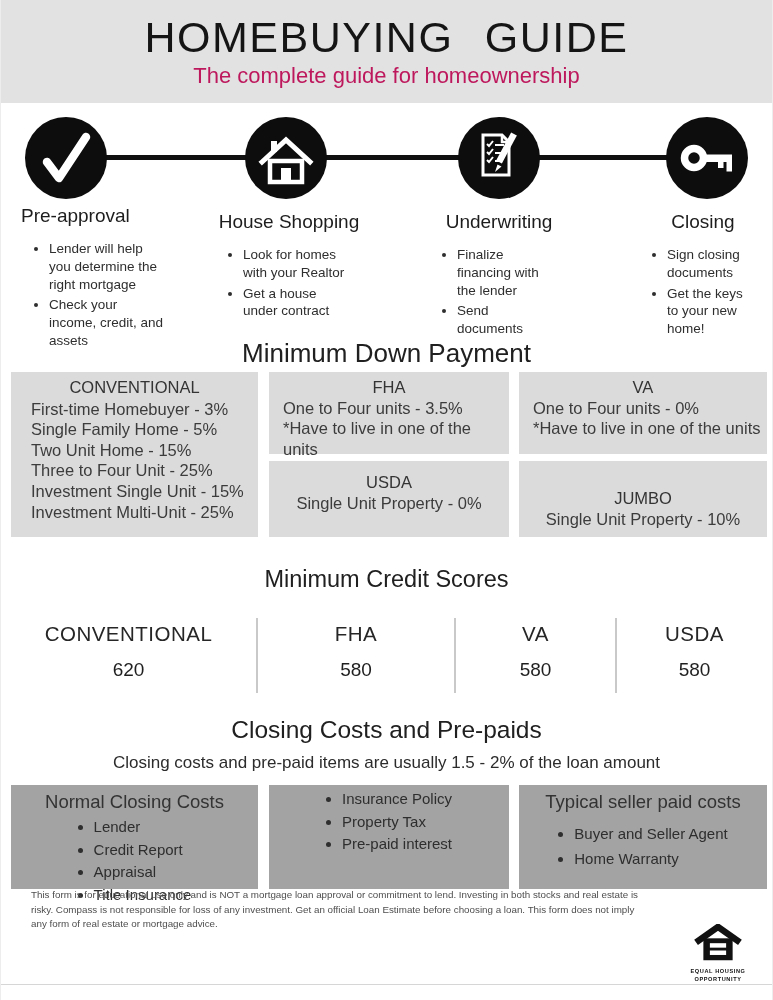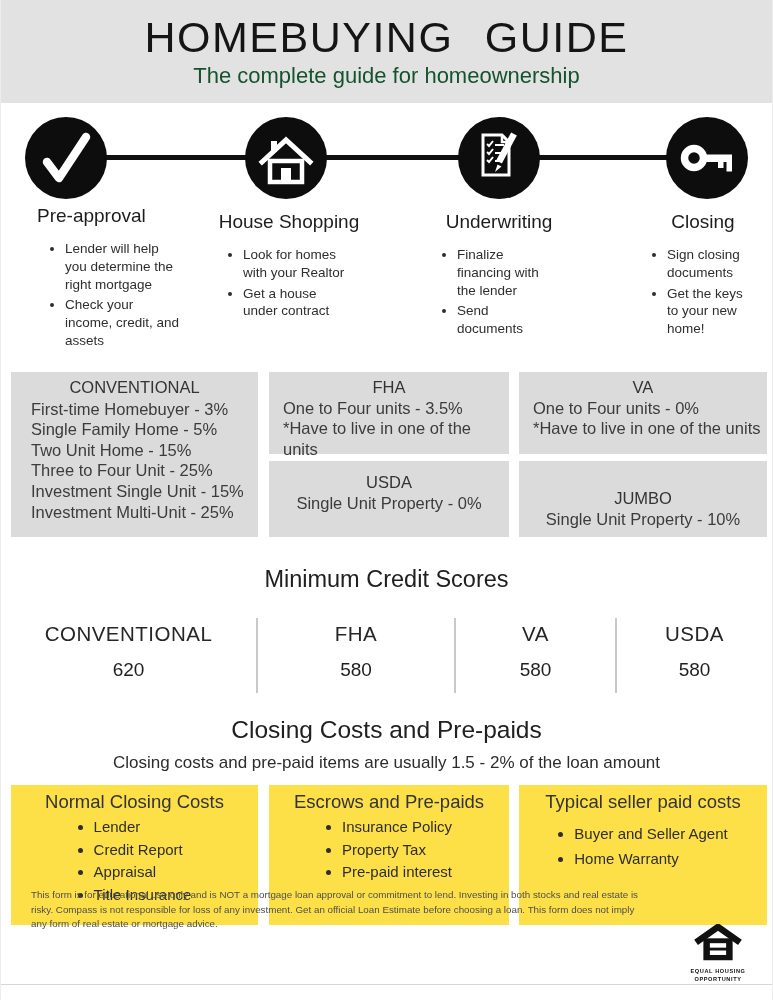--- a/index.html
+++ b/index.html
@@ -12,29 +12,29 @@
   }
   
   .header {
     position: absolute; top: 0; left: 0; right: 0; height: 103px;
     background: #e2e2e2; text-align: center;
   }
   .title {
     padding-top: 13px; font-size: 43px; font-weight: 400; color: #151515;
     letter-spacing: 1.5px; word-spacing: 18px;
   }
-  .subtitle { font-size: 22px; color: #14532d; margin-top: 1px; font-weight: 400; }
+  .subtitle { font-size: 22px; color: #be185d; margin-top: 1px; font-weight: 400; }
 
   
   .tl-line { position: absolute; top: 155px; left: 65px; width: 641px; height: 5px; background: #101010; }
   .tl-circle { position: absolute; top: 117px; width: 82px; height: 82px; }
   .tl-c1 { left: 24px; } .tl-c2 { left: 244px; } .tl-c3 { left: 457px; } .tl-c4 { left: 665px; }
   .step { position: absolute; }
   .step-title { font-size: 19px; font-weight: 500; color: #1d1d1d; margin-bottom: 10px; }
-  .step-1 { left: 36px; top: 205px; width: 158px; }
+  .step-1 { left: 20px; top: 205px; width: 158px; }
   .step-1 .step-title { text-align: left; }
   .step-2 { left: 214px; top: 211px; width: 148px; }
   .step-3 { left: 428px; top: 211px; width: 140px; }
   .step-4 { left: 638px; top: 211px; width: 128px; }
   .step-2 .step-title, .step-3 .step-title, .step-4 .step-title { text-align: center; }
   .step-bullets { margin: 13px; padding-left: 15px; list-style: disc; }
   .step-bullets li { font-size: 13.5px; color: #2e2e2e; line-height: 1.32; margin-bottom: 3px; }
 
   
   .sec-heading { position: absolute; left: 0; right: 0; text-align: center; font-weight: 500; color: #202020; }
@@ -57,21 +57,21 @@
 
   
   .cs-row { position: absolute; top: 618px; left: 0; display: flex; }
   .cs-col { text-align: center; padding: 4px 0 12px; border-right: 2px solid #c9c9c9; }
   .cs-col:last-child { border-right: none; }
   .cs-col-0 { width: 257px; } .cs-col-1 { width: 198px; } .cs-col-2 { width: 161px; } .cs-col-3 { width: 155px; }
   .cs-label { font-size: 20.5px; color: #262626; letter-spacing: 0.5px; }
   .cs-score { font-size: 19px; color: #1f1f1f; margin-top: 13px; }
 
   
-  .ccbox { position: absolute; top: 785px; height: 140px; background: #fde047; }
+  .ccbox { position: absolute; top: 785px; height: 104px; background: #a3a3a3; }
   .ccbox-1 { left: 10px; width: 247px; }
   .ccbox-2 { left: 268px; width: 240px; }
   .ccbox-3 { left: 518px; width: 248px; }
   .ccbox-title { text-align: center; font-size: 18.5px; color: #333333; padding-top: 6px; font-weight: 400; }
   .cc-list { width: fit-content; margin: 5px auto 0; padding-left: 16px; list-style: disc; }
   .cc-list li { font-size: 15px; color: #2e2e2e; margin-bottom: 5.5px; }
   .ccbox-3 .cc-list { margin-top: 12px; }
   .ccbox-3 .cc-list li { margin-bottom: 8px; }
 
   
@@ -162,20 +162,21 @@
     </ul>
   </div>
   <div class="step step-4">
     <div class="step-title">Closing</div>
     <ul class="step-bullets">
       <li>Sign closing documents</li>
       <li>Get the keys to your new home!</li>
     </ul>
   </div>
 
+  <div class="sec-heading dp-heading">Minimum Down Payment</div>
 
   <div class="gbox box-conv">
     <div class="gbox-title">CONVENTIONAL</div>
     <div class="gbox-lines">
       <div>First-time Homebuyer - 3%</div>
       <div>Single Family Home - 5%</div>
       <div>Two Unit Home - 15%</div>
       <div>Three to Four Unit - 25%</div>
       <div>Investment Single Unit - 15%</div>
       <div>Investment Multi-Unit - 25%</div>
@@ -239,21 +240,20 @@
     <div class="ccbox-title">Normal Closing Costs</div>
     <ul class="cc-list">
       <li>Lender</li>
       <li>Credit Report</li>
       <li>Appraisal</li>
       <li>Title Insurance</li>
     </ul>
   </div>
 
   <div class="ccbox ccbox-2">
-    <div class="ccbox-title">Escrows and Pre-paids</div>
     <ul class="cc-list">
       <li>Insurance Policy</li>
       <li>Property Tax</li>
       <li>Pre-paid interest</li>
     </ul>
   </div>
 
   <div class="ccbox ccbox-3">
     <div class="ccbox-title">Typical seller paid costs</div>
     <ul class="cc-list">

